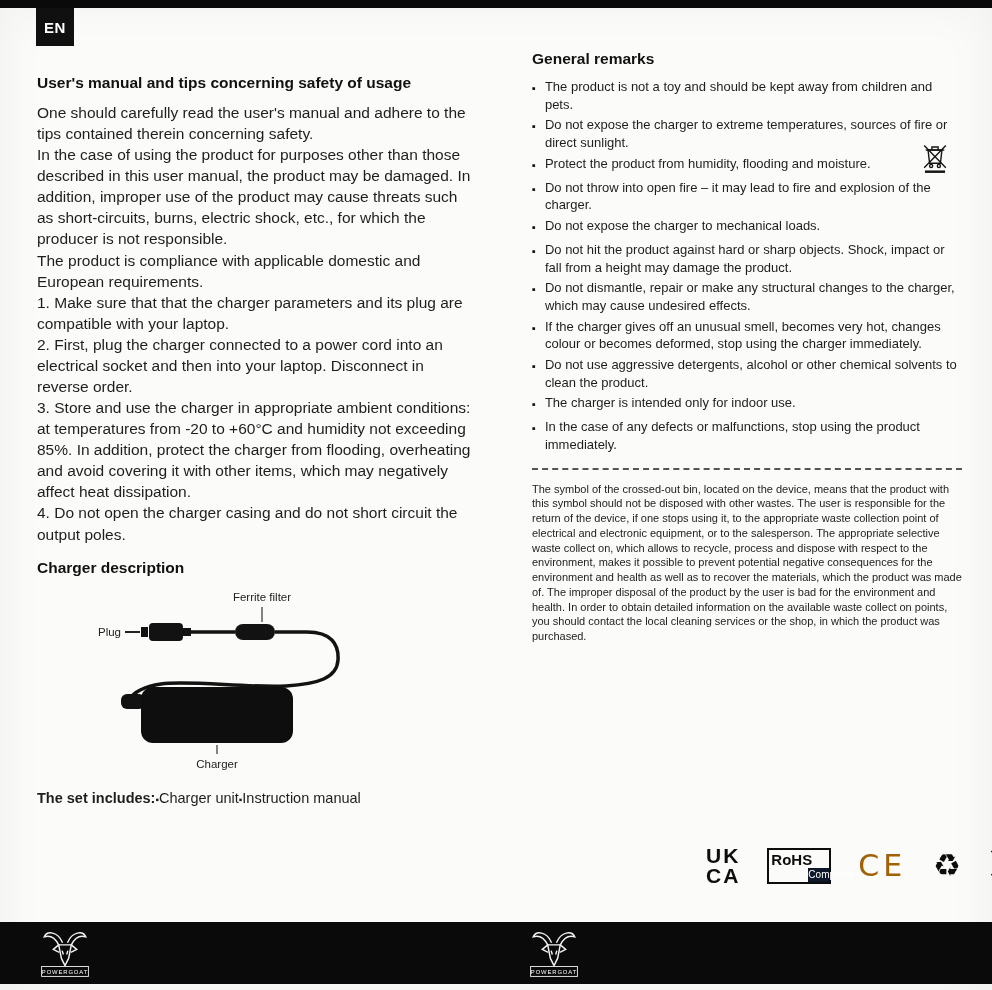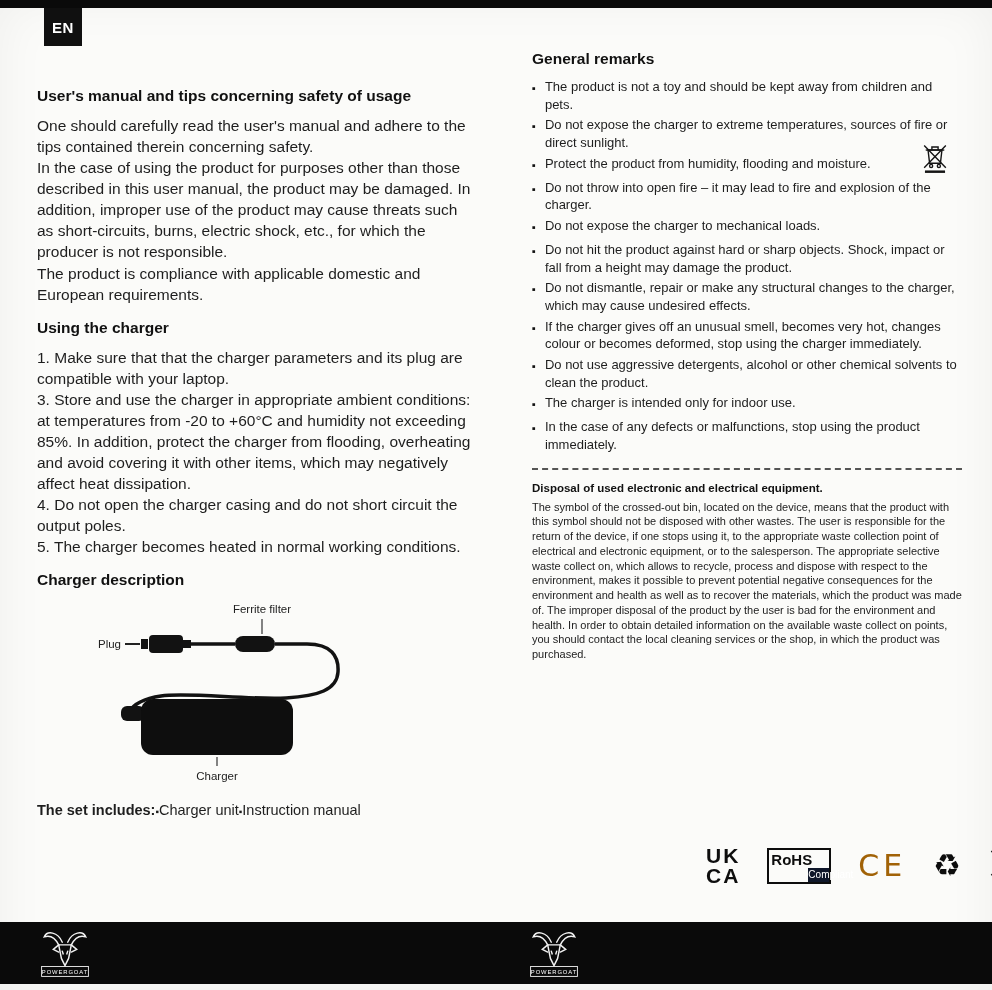--- a/index.html
+++ b/index.html
@@ -5,25 +5,25 @@
   * { margin:0; padding:0; box-sizing:border-box; }
   html,body { background:#e8e8e6; }
   .sheet {
     position:relative; width:992px; height:990px; margin:0 auto;
     background:#fbfbf9; overflow:hidden;
     font-family:"Liberation Sans", sans-serif; color:#1e1e1e;
     box-shadow: inset 0 0 50px rgba(0,0,0,0.05);
   }
   .topbar { position:absolute; top:0; left:0; right:0; height:8px; background:#0a0a0a; }
   .lang-badge {
-    position:absolute; left:44px; top:8px; width:38px; height:38px;
+    position:absolute; left:36px; top:8px; width:38px; height:38px;
     background:#101010; color:#fff; font-weight:bold; font-size:15px;
     display:flex; align-items:center; justify-content:center; letter-spacing:0.5px;
   }
-  .col-left  { position:absolute; left:37px;  top:73px; width:437px; }
+  .col-left  { position:absolute; left:37px;  top:60px; width:437px; }
   .col-right { position:absolute; left:532px; top:36px; width:430px; }
   h2.sec { font-size:15.5px; font-weight:bold; color:#111; margin:14px 0 10px 0; }
   .col-right h2.sec { }
   .body-text { font-size:15.5px; line-height:1.36; white-space:pre-line; }
   .step { font-size:15.5px; line-height:1.36; }
   .remark { display:flex; gap:9px; margin-bottom:3px; }
   .remark .bullet { flex:0 0 auto; font-size:11px; line-height:21px; color:#111; }
   .remark .remark-text { font-size:13px; line-height:1.36; }
   .divider { border:none; border-top:2px dashed #555; margin:14px 0 12px 0; }
   .small-head { font-size:11.5px; font-weight:bold; color:#111; margin-bottom:6px; }
@@ -73,26 +73,25 @@
 
   <div class="lang-badge">EN</div>
 
   <div class="col-left">
 
     <h2 class="sec">User's manual and tips concerning safety of usage</h2>
     <div class="body-text">One should carefully read the user's manual and adhere to the tips contained therein concerning safety.
 In the case of using the product for purposes other than those described in this user manual, the product may be damaged. In addition, improper use of the product may cause threats such as short-circuits, burns, electric shock, etc., for which the producer is not responsible.
 The product is compliance with applicable domestic and European requirements.</div>
 
-    <h2 class="sec">Using the charger</h2>
     <div>
       <div class="step">1. Make sure that that the charger parameters and its plug are compatible with your laptop.</div>
+      <div class="step">2. First, plug the charger connected to a power cord into an electrical socket and then into your laptop. Disconnect in reverse order.</div>
       <div class="step">3. Store and use the charger in appropriate ambient conditions: at temperatures from -20 to +60°C and humidity not exceeding 85%. In addition, protect the charger from flooding, overheating and avoid covering it with other items, which may negatively affect heat dissipation.</div>
       <div class="step">4. Do not open the charger casing and do not short circuit the output poles.</div>
-      <div class="step">5. The charger becomes heated in normal working conditions.</div>
     </div>
 
     <h2 class="sec">Charger description</h2>
 
     <div class="diagram-wrap">
       <svg viewBox="0 0 437 185" width="437" height="185">
 
         <text x="225" y="14" text-anchor="middle" font-size="11.5" fill="#222">Ferrite filter</text>
         <line x1="225" y1="20" x2="225" y2="35" stroke="#333" stroke-width="1.2"></line>
 
@@ -173,21 +172,20 @@
         <span class="remark-text">The charger is intended only for indoor use.</span>
       </div>
       <div class="remark">
         <span class="bullet">▪</span>
         <span class="remark-text">In the case of any defects or malfunctions, stop using the product immediately.</span>
       </div>
     </div>
 
     <hr class="divider">
 
-    <div class="small-head">Disposal of used electronic and electrical equipment.</div>
     <div class="small-body">The symbol of the crossed-out bin, located on the device, means that the product with this symbol should not be disposed with other wastes. The user is responsible for the return of the device, if one stops using it, to the appropriate waste collection point of electrical and electronic equipment, or to the salesperson. The appropriate selective waste collect on, which allows to recycle, process and dispose with respect to the environment, makes it possible to prevent potential negative consequences for the environment and health as well as to recover the materials, which the product was made of. The improper disposal of the product by the user is bad for the environment and health. In order to obtain detailed information on the available waste collect on points, you should contact the local cleaning services or the shop, in which the product was purchased.</div>
   </div>
 
   <div class="weee-small">
     <svg width="28" height="34" viewBox="0 0 36 44">
         <use href="#weee"></use>
       </svg>
   </div>
 
   <div class="marks-row">

